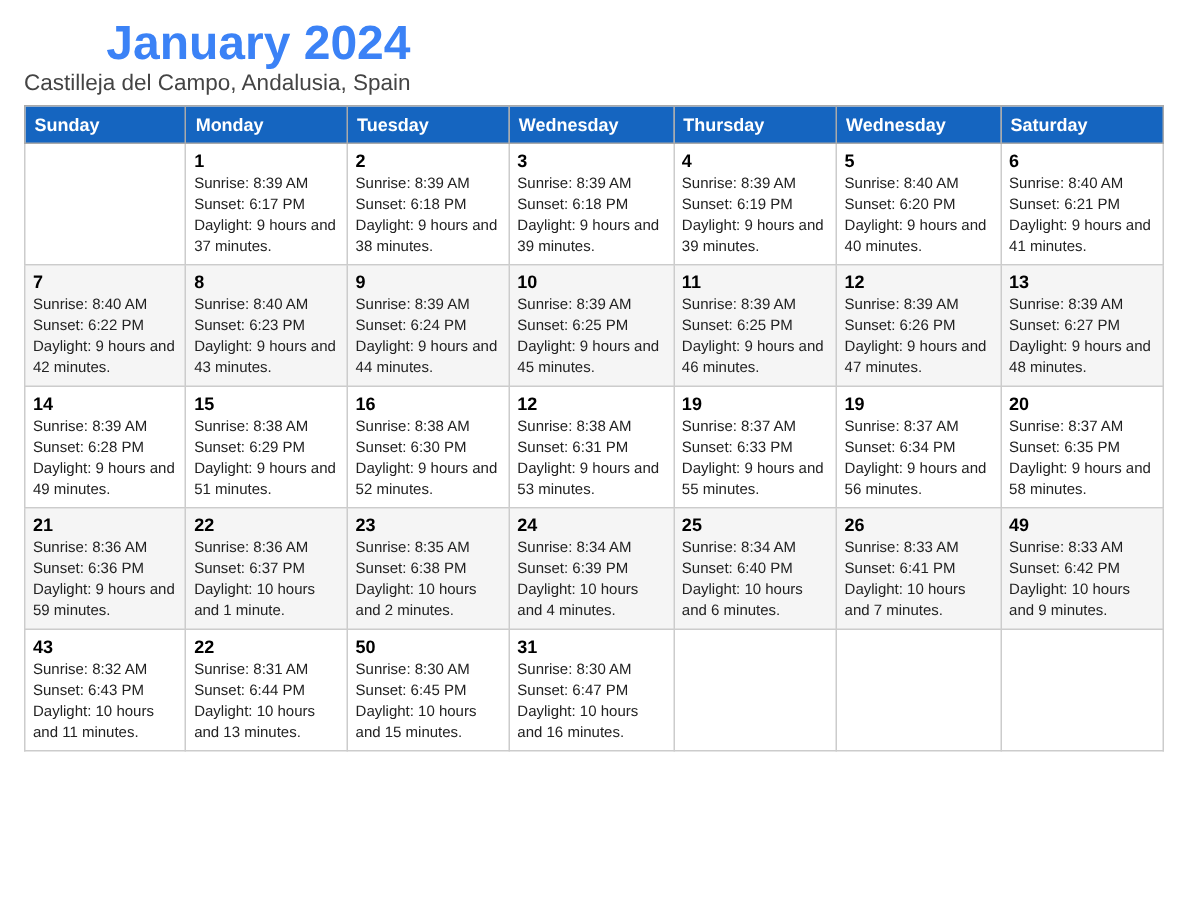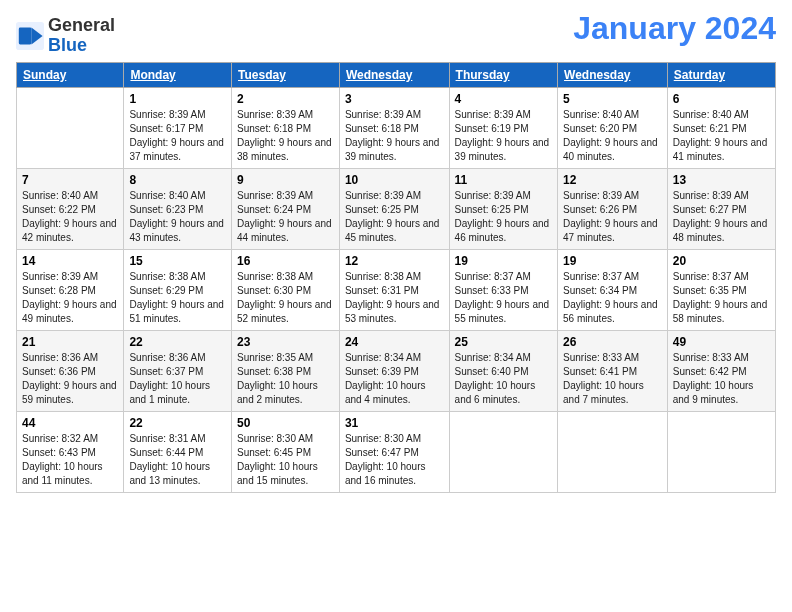--- a/index.html
+++ b/index.html
@@ -51,21 +51,20 @@
       font-size: 11px;
     }
     thead tr th {
       background-color: #1565c0;
       color: #fff;
       text-align: left;
       padding: 5px 6px;
       font-size: 12px;
       font-weight: bold;
       border: 1px solid #aaa;
-      text-decoration: underline;
     }
     tbody tr td {
       border: 1px solid #ccc;
       vertical-align: top;
       padding: 4px 5px;
       width: 113px;
       min-height: 80px;
     }
     .day-number {
       font-weight: bold;
@@ -85,33 +84,23 @@
       background-color: #f5f5f5;
     }
     tbody tr:nth-child(odd) td {
       background-color: #fff;
     }
   </style>
 </head>
 <body>
 
 <div class="header-area">
-  <div class="logo">
-    <svg class="logo-icon" viewBox="0 0 40 40" xmlns="http://www.w3.org/2000/svg">
-      <rect x="0" y="0" width="40" height="40" rx="4" fill="#e8f0fe"></rect>
-      <polygon points="22,8 38,20 22,32" fill="#1565c0"></polygon>
-      <rect x="4" y="8" width="18" height="24" rx="2" fill="#1565c0"></rect>
-    </svg>
-    <div class="logo-text">
-      <div>General</div>
-      <div class="blue">Blue</div>
-    </div>
-  </div>
   <div class="title-block">
     <div class="calendar-title">January 2024</div>
+    <div class="calendar-subtitle">Castilleja del Campo, Andalusia, Spain</div>
   </div>
 </div>
 
 <table>
   <thead id="calendar-head">
     <tr id="weekday-row">
         <th>Sunday</th>
         <th>Monday</th>
         <th>Tuesday</th>
         <th>Wednesday</th>
@@ -233,21 +222,21 @@
           <span class="day-number">26</span>
           <div class="day-info">Sunrise: 8:33 AM<br>Sunset: 6:41 PM<br>Daylight: 10 hours and 7 minutes.</div>
         </td>
         <td>
           <span class="day-number">49</span>
           <div class="day-info">Sunrise: 8:33 AM<br>Sunset: 6:42 PM<br>Daylight: 10 hours and 9 minutes.</div>
         </td>
       </tr>
       <tr>
         <td>
-          <span class="day-number">44</span>
+          <span class="day-number">43</span>
           <div class="day-info">Sunrise: 8:32 AM<br>Sunset: 6:43 PM<br>Daylight: 10 hours and 11 minutes.</div>
         </td>
         <td>
           <span class="day-number">22</span>
           <div class="day-info">Sunrise: 8:31 AM<br>Sunset: 6:44 PM<br>Daylight: 10 hours and 13 minutes.</div>
         </td>
         <td>
           <span class="day-number">50</span>
           <div class="day-info">Sunrise: 8:30 AM<br>Sunset: 6:45 PM<br>Daylight: 10 hours and 15 minutes.</div>
         </td>

